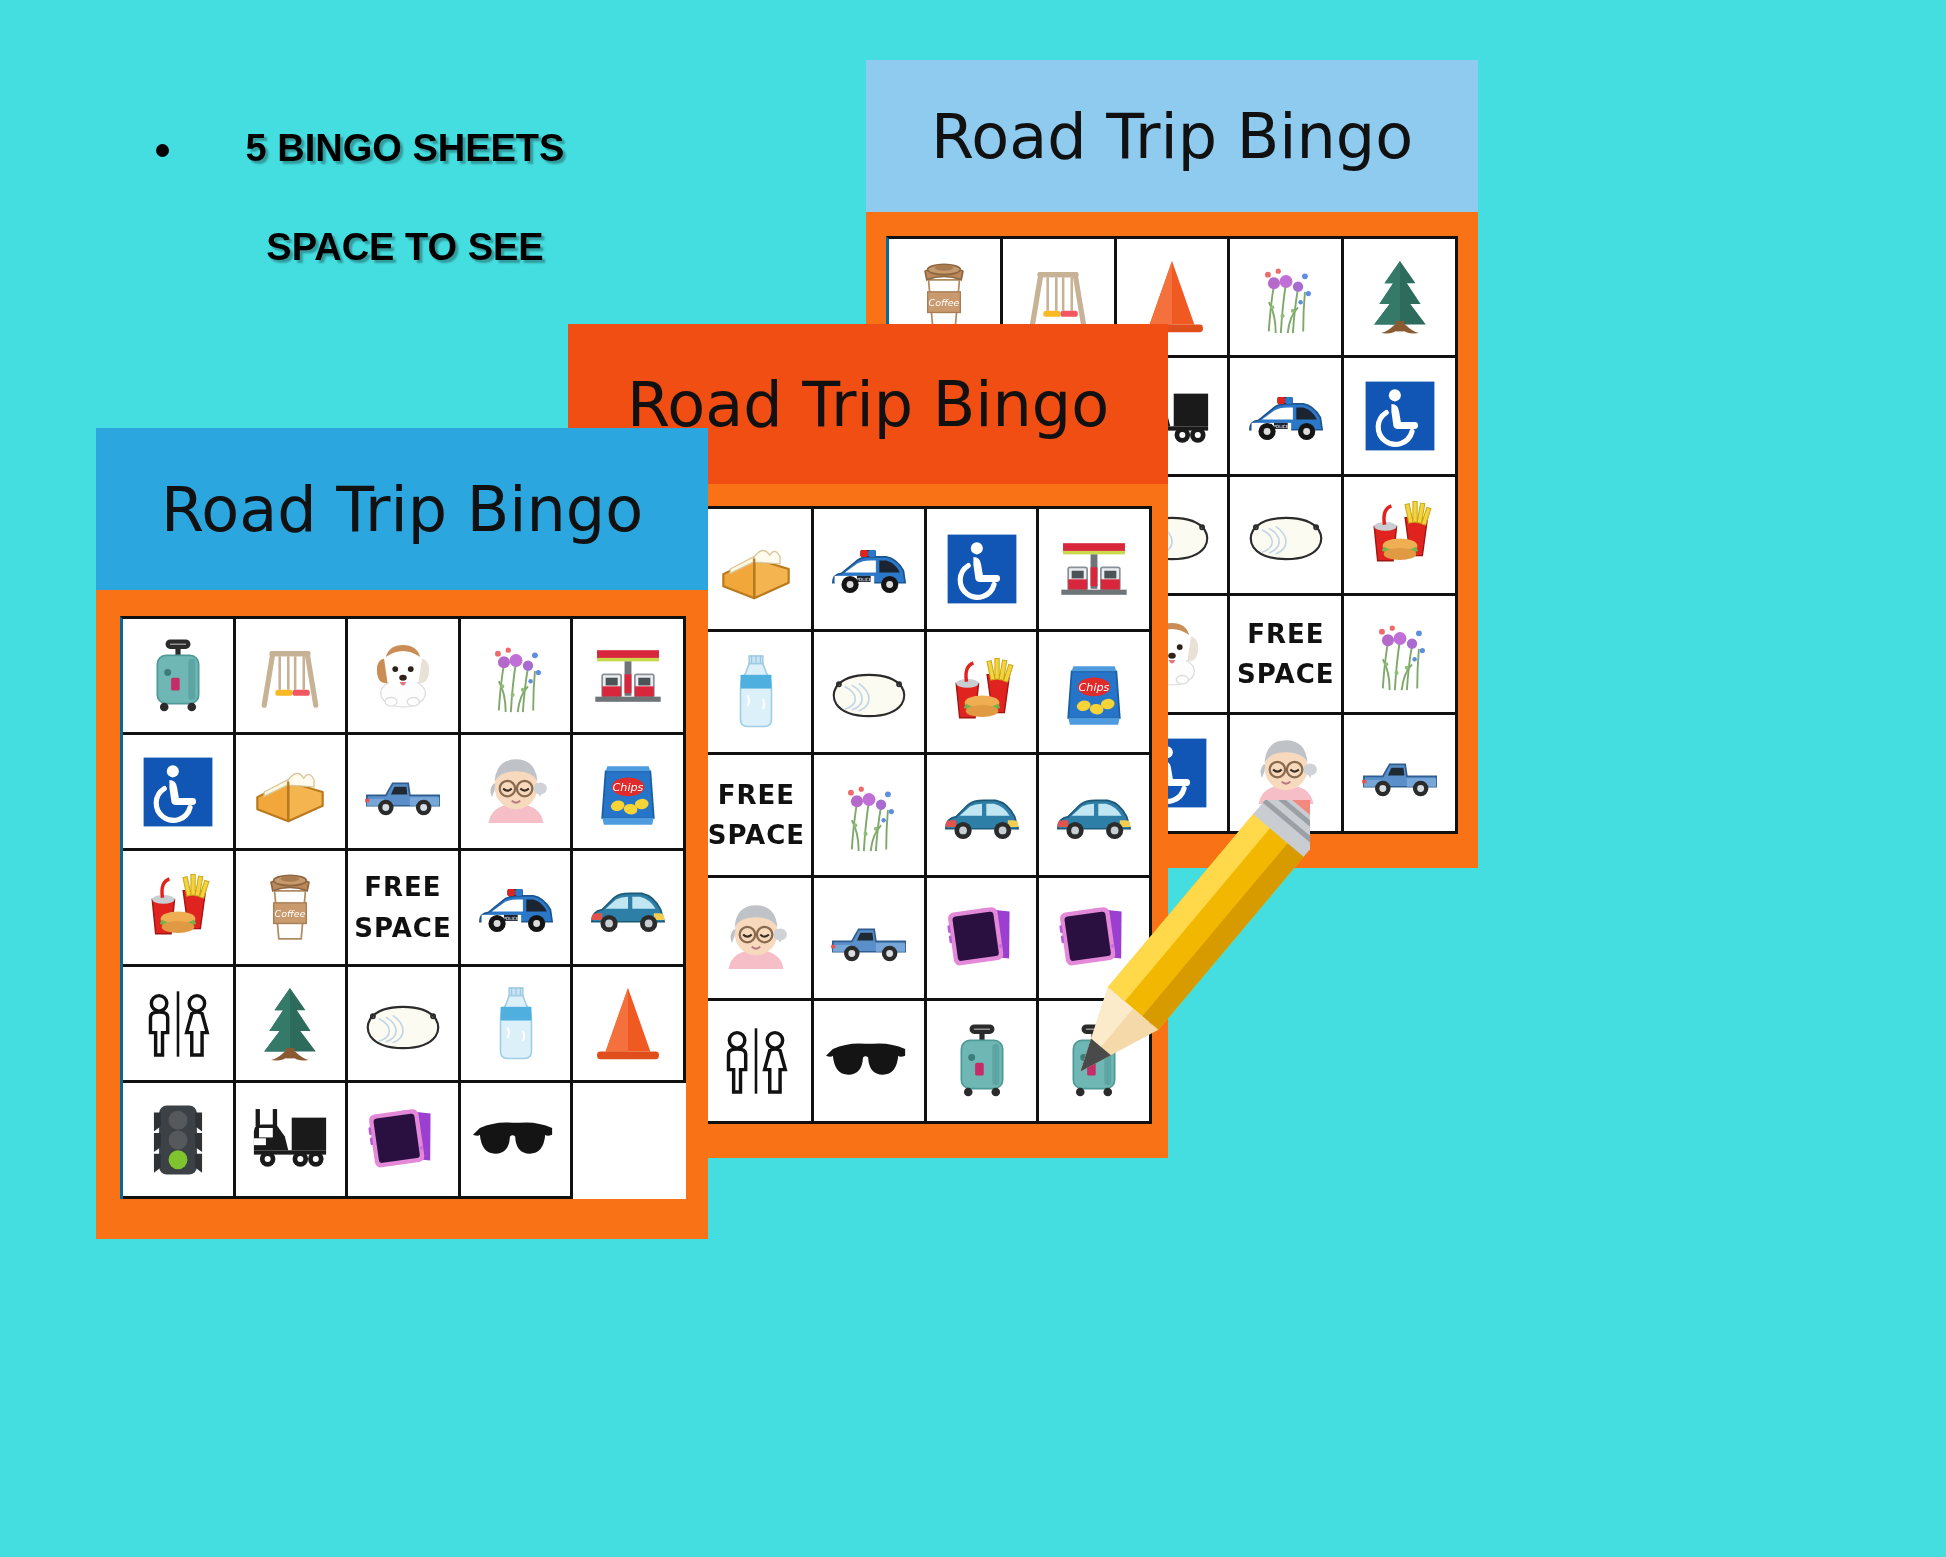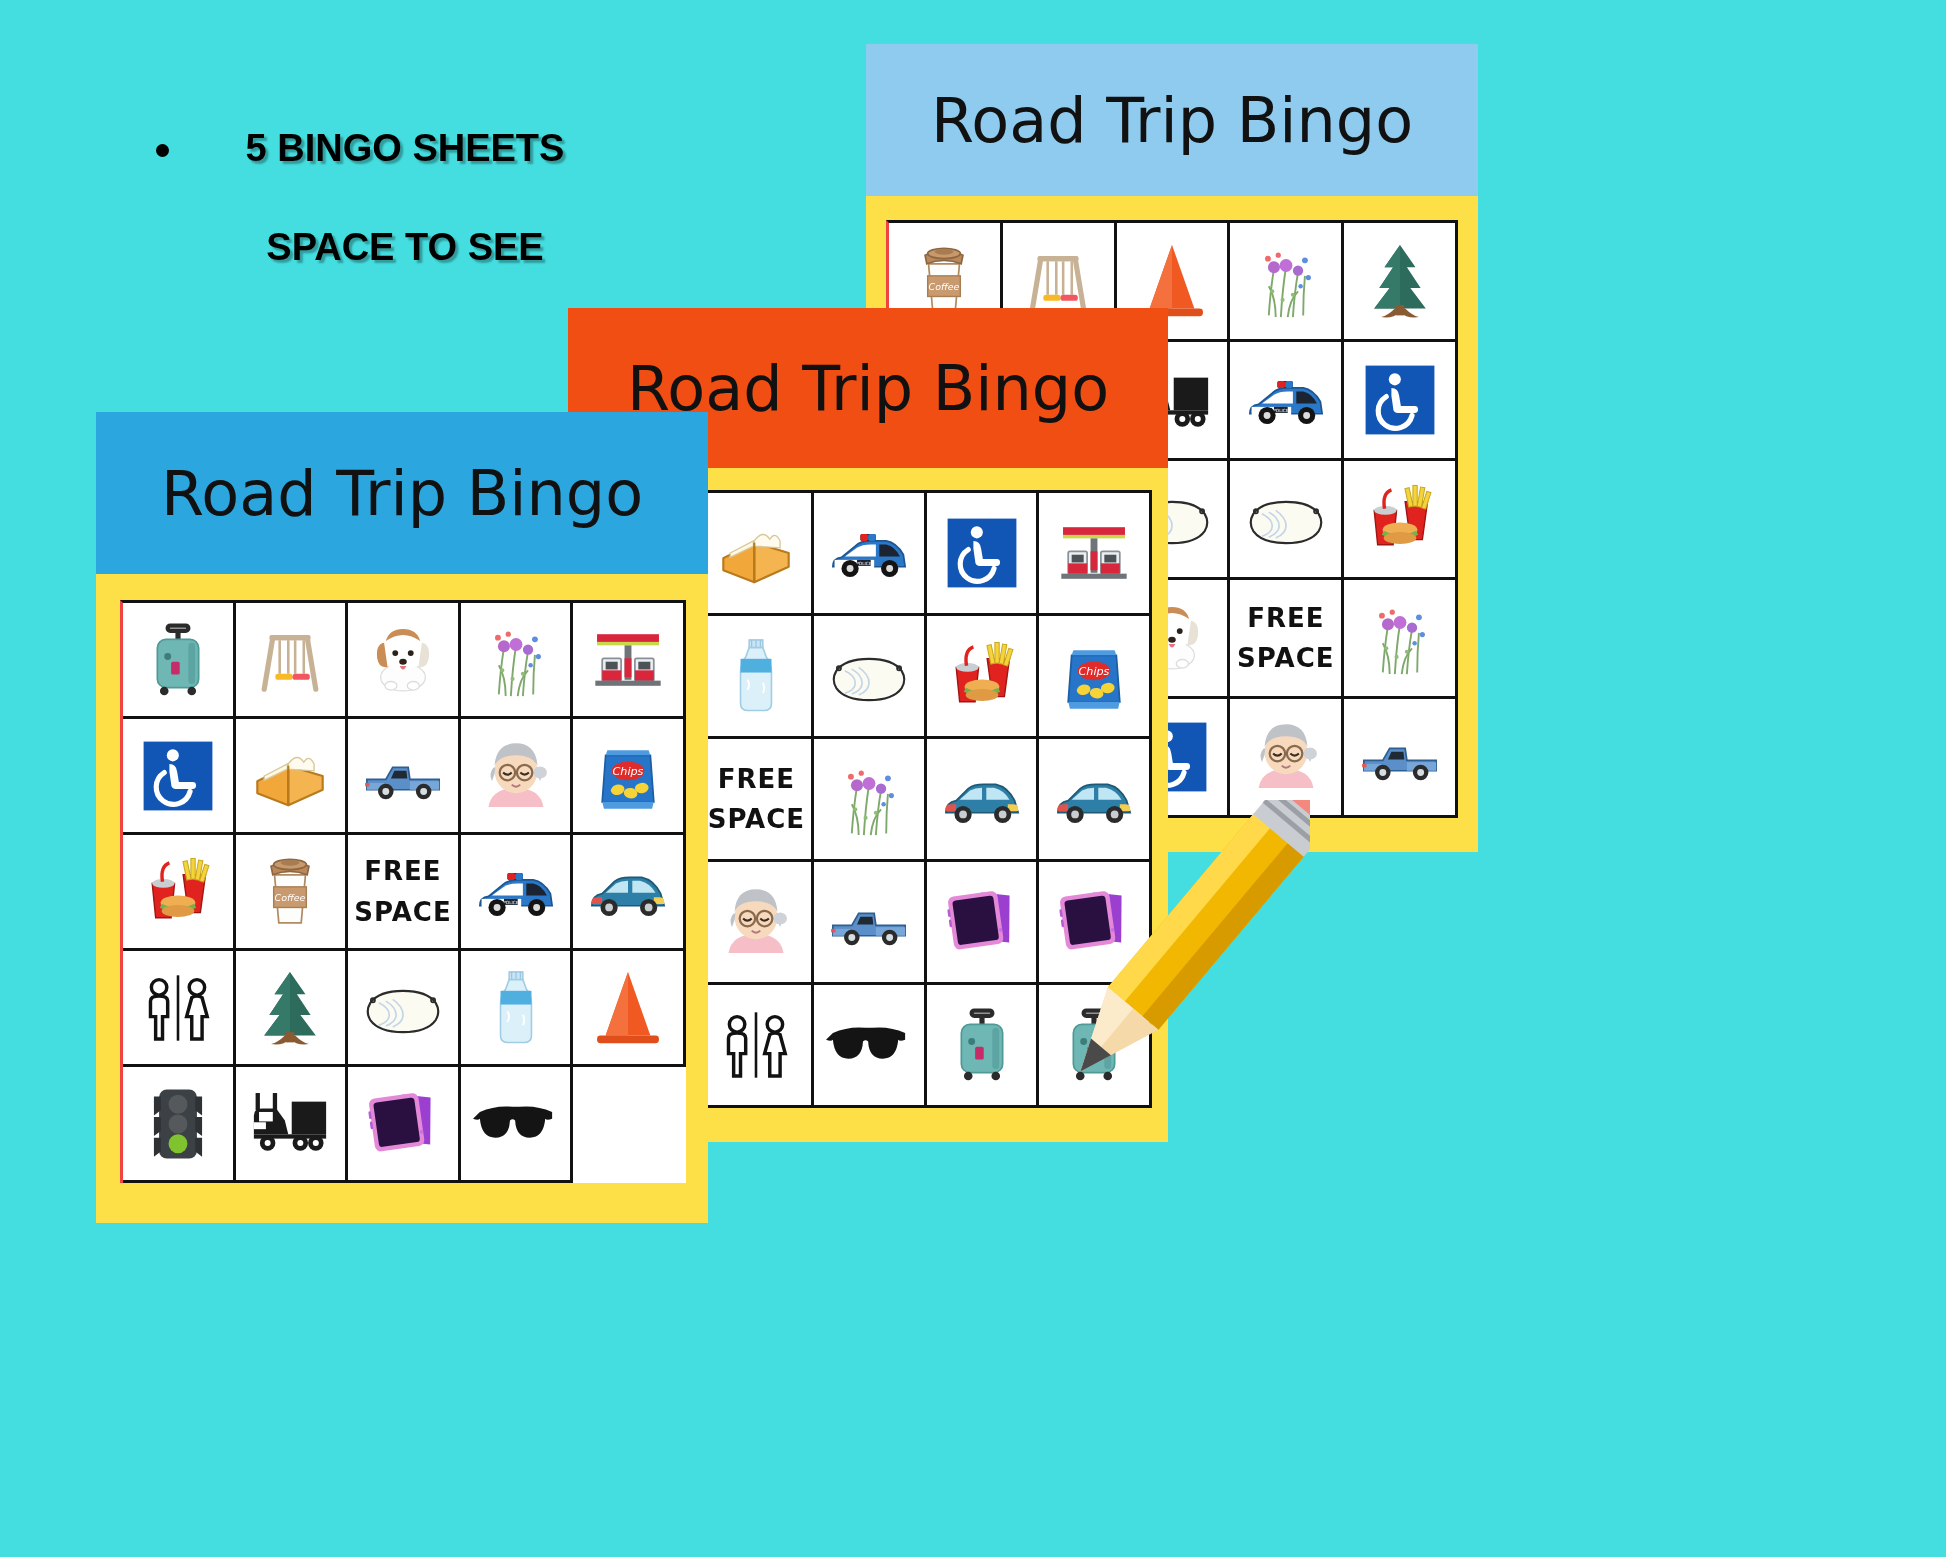--- a/index.html
+++ b/index.html
@@ -25,32 +25,32 @@
     position:relative;font-size:38px;font-weight:bold;line-height:1.30;
     text-shadow:3px 3px 2px rgba(0,0,0,.30);
     padding-left:62px;text-align:center;width:430px;
   }
   .bullets li .dot{
     position:absolute;left:28px;top:20px;width:13px;height:13px;border-radius:50%;
     background:#000;
   }
 
   
-  .card{position:absolute;background:#fde047;box-shadow:0 0 0 0 rgba(0,0,0,0);}
+  .card{position:absolute;background:#f97316;box-shadow:0 0 0 0 rgba(0,0,0,0);margin-top:16px;}
   .card .banner{
     width:100%;box-sizing:border-box;display:flex;align-items:center;
     justify-content:center;
   }
   .card .banner span{
     font-size:64px;color:#111;font-weight:400;white-space:nowrap;
     font-family:"DejaVu Sans", sans-serif;
   }
   .grid{
     display:grid;grid-template-columns:repeat(5,1fr);
-    border-top:3px solid #111;border-left:3px solid #ef4444;
+    border-top:3px solid #111;border-left:3px solid #0369a1;
     background:#fff;
   }
   .cell{
     border-right:3px solid #111;border-bottom:3px solid #111;
     display:flex;align-items:center;justify-content:center;
     background:#fff;position:relative;overflow:hidden;
   }
   .cell svg{display:block;}
   .free{
     font-family:"DejaVu Sans", sans-serif;

